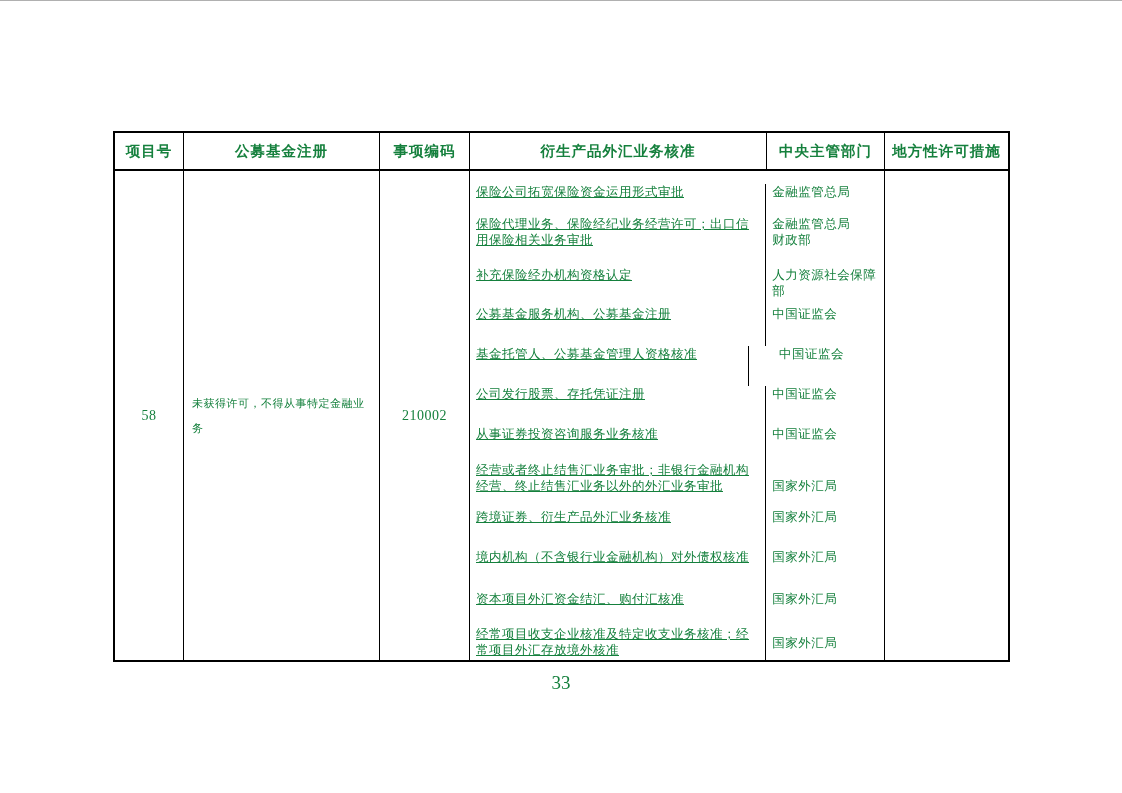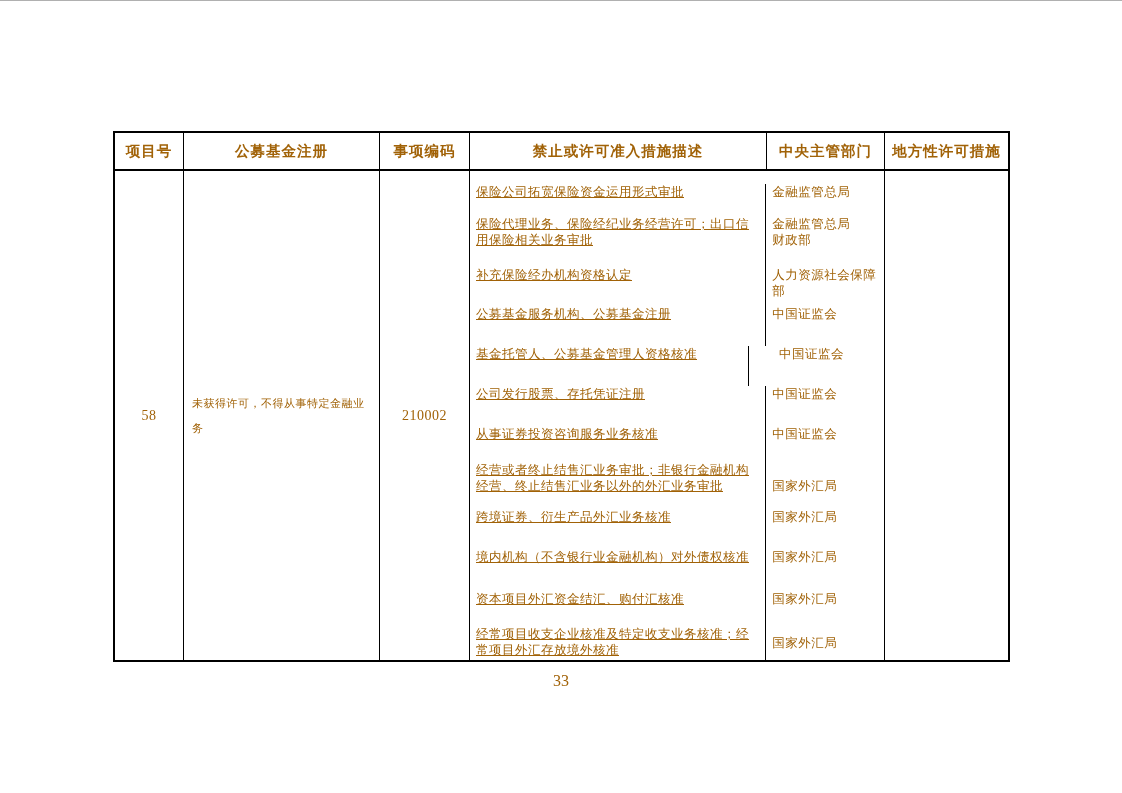--- a/index.html
+++ b/index.html
@@ -2,21 +2,21 @@
 <html><head>
 <meta charset="utf-8">
 <style>
   * { margin: 0; padding: 0; box-sizing: border-box; }
   html, body { background: #ffffff; }
   .page {
     position: relative;
     width: 1122px;
     height: 793px;
     background: #ffffff;
-    color: #a16207;
+    color: #15803d;
     font-family: "Liberation Serif", "DejaVu Serif", serif;
     overflow: hidden;
   }
   .page-top-edge {
     position: absolute;
     top: 0; left: 0; right: 0;
     height: 1px;
     background: #b0b0b0;
   }
   .doc-table {
@@ -97,35 +97,35 @@
   .entry-row.center-dept .entry-dept {
     display: flex;
     align-items: center;
   }
   .page-number {
     position: absolute;
     left: 0;
     right: 0;
     top: 672px;
     text-align: center;
-    font-size: 16px;
+    font-size: 19px;
   }
 </style>
 </head>
 <body>
 
 <div class="page">
   <div class="page-top-edge"></div>
 
   <div class="doc-table">
     <div class="thead">
       <div class="th">项目号</div>
       <div class="th">公募基金注册</div>
       <div class="th">事项编码</div>
-      <div class="th">禁止或许可准入措施描述</div>
+      <div class="th">衍生产品外汇业务核准</div>
       <div class="th">中央主管部门</div>
       <div class="th">地方性许可措施</div>
     </div>
 
     <div class="tbody">
       <div class="td td-center">58</div>
       <div class="td td-matter">未获得许可，不得从事特定金融业务</div>
       <div class="td td-center">210002</div>
       <div class="td">
         <div class="entries-wrap" id="entries-wrap">

